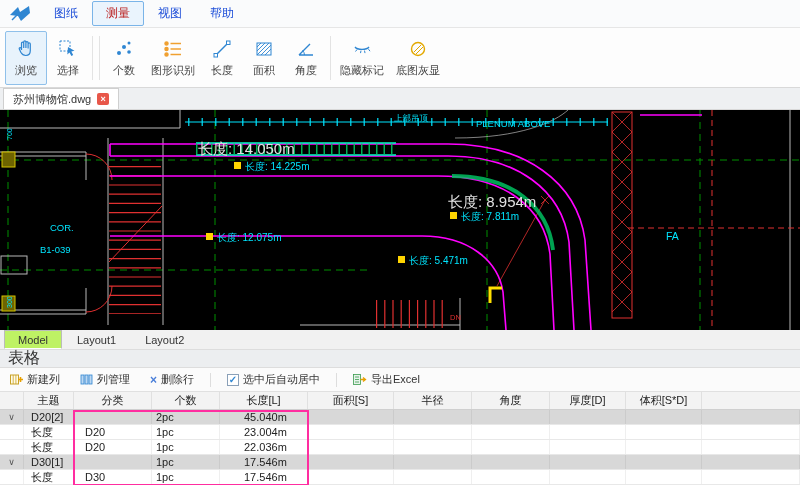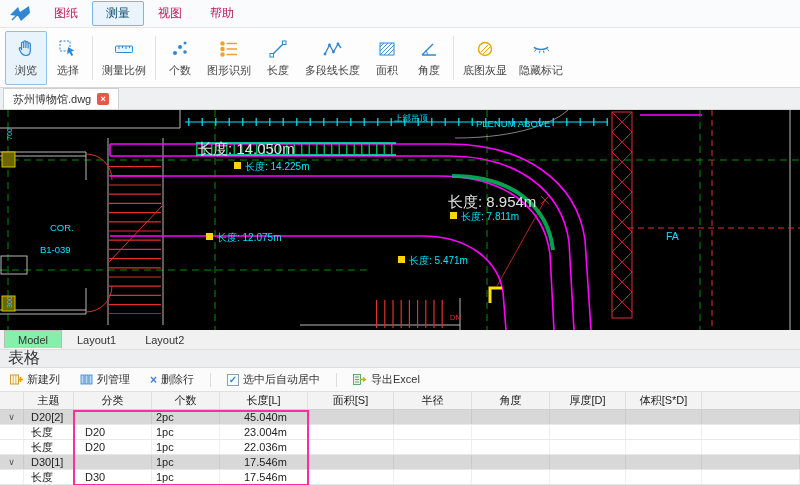--- a/index.html
+++ b/index.html
@@ -2,22 +2,22 @@
 <html><head>
 <meta charset="utf-8">
 <style>
   *{margin:0;padding:0;box-sizing:border-box}
   html,body{width:800px;height:485px;overflow:hidden;background:#fff;
     font-family:"Liberation Sans",sans-serif;font-size:12px;color:#333}
 
   
   .menubar{height:28px;display:flex;align-items:center;background:#fafbfc;border-bottom:1px solid #e6e6e6;padding-left:8px}
   .logo{width:24px;height:20px;margin-right:8px;flex:none}
-  .menu-item{padding:3px 13px;color:#be185d;border:1px solid transparent;border-radius:2px}
-  .menu-item.active{color:#0c4a6e;border-color:#7ab4e8;background:#eaf4fd}
+  .menu-item{padding:3px 13px;color:#1d4ed8;border:1px solid transparent;border-radius:2px}
+  .menu-item.active{color:#b91c1c;border-color:#7ab4e8;background:#eaf4fd}
 
   
   .ribbon{height:60px;display:flex;align-items:stretch;background:#fdfdfd;border-bottom:1px solid #d9d9d9;padding:3px 4px 2px 5px}
   .rbtn{display:flex;flex-direction:column;align-items:center;justify-content:center;gap:3px;
         padding:2px 5px;min-width:42px;border:1px solid transparent;border-radius:2px;font-size:11px;color:#444;white-space:nowrap}
   .rbtn svg{width:22px;height:22px}
   .rbtn.selected{background:#e8f3fc;border-color:#8fc0ea}
   .rsep{width:1px;background:#e3e3e3;margin:5px 3px}
 
   
@@ -25,21 +25,21 @@
   .doctab{height:21px;display:flex;align-items:center;gap:6px;background:#fff;border:1px solid #cfcfcf;border-bottom:none;padding:0 9px;font-size:11px;color:#333}
   .closebox{width:12px;height:12px;background:#e8574a;color:#fff;font-size:9px;line-height:12px;text-align:center;border-radius:2px;font-weight:700}
 
   
   .canvas{height:220px;background:#000;position:relative}
   .canvas svg{display:block}
 
   
   .layouttabs{height:20px;background:#f1f1f1;border-bottom:1px solid #ddd;display:flex;align-items:stretch;padding-left:4px;gap:1px}
   .ltab{padding:0 13px;font-size:11px;color:#333;display:flex;align-items:center;border:1px solid transparent}
-  .ltab.active{background:#86efac;border-color:#bbb;border-bottom-color:#fff}
+  .ltab.active{background:#bef264;border-color:#bbb;border-bottom-color:#fff}
 
   
   .panel-title{height:18px;background:#eceef0;border-bottom:1px solid #ddd;font-size:16px;display:flex;align-items:center;padding-left:8px;color:#333}
   .tbar{height:24px;display:flex;align-items:center;gap:12px;padding-left:6px;background:#fbfbfb;border-bottom:1px solid #e0e0e0;font-size:11px}
   .titem{display:flex;align-items:center;gap:4px;padding:2px 4px;color:#333;white-space:nowrap}
   .tsep{width:1px;height:14px;background:#ddd}
   .xmark{color:#4a7fd9;font-weight:700;font-size:12px;line-height:10px}
   .cb{width:12px;height:12px;border:1px solid #8aa0b8;background:#fff;display:flex;align-items:center;justify-content:center;font-size:10px;line-height:10px;color:#2f86d2;font-weight:700}
 
   
@@ -80,27 +80,20 @@
     <span>浏览</span>
   </div>
   <div class="rbtn">
     <svg viewBox="0 0 22 22">
       <rect x="3" y="3" width="10" height="10" fill="none" stroke="#2f86d2" stroke-dasharray="2 1.5"></rect>
       <path d="M11 9l6.5 3.8-3.2.7 1.9 3.4-1.8 1-1.9-3.5-2.2 2.2z" fill="#2f86d2"></path>
     </svg>
     <span>选择</span>
   </div>
   <div class="rsep"></div>
-  <div class="rbtn">
-    <svg viewBox="0 0 22 22">
-      <rect x="2.5" y="8" width="17" height="6.5" rx="1" fill="#eaf4fd" stroke="#2f86d2"></rect>
-      <path d="M6 8v3M9.5 8v2.2M13 8v3M16.5 8v2.2" stroke="#2f86d2" fill="none"></path>
-    </svg>
-    <span>测量比例</span>
-  </div>
   <div class="rsep"></div>
   <div class="rbtn">
     <svg viewBox="0 0 22 22">
       <g fill="#2f86d2">
           <circle cx="6" cy="15" r="2"></circle>
           <circle cx="11" cy="9" r="2"></circle>
           <circle cx="16" cy="14" r="1.8"></circle>
           <circle cx="16" cy="5" r="1.5"></circle>
         </g>
     </svg>
@@ -122,58 +115,46 @@
   <div class="rbtn">
     <svg viewBox="0 0 22 22">
       <path d="M5 17L17 5" stroke="#2f86d2" stroke-width="1.4"></path>
       <rect x="3" y="15.5" width="3.5" height="3.5" fill="#fff" stroke="#2f86d2"></rect>
       <rect x="15.5" y="3" width="3.5" height="3.5" fill="#fff" stroke="#2f86d2"></rect>
     </svg>
     <span>长度</span>
   </div>
   <div class="rbtn">
     <svg viewBox="0 0 22 22">
-      <path d="M3 16l4.5-9 4 7L16 6l3 4" stroke="#2f86d2" stroke-width="1.3" fill="none"></path>
-      <g fill="#2f86d2">
-          <circle cx="3" cy="16" r="1.4"></circle>
-          <circle cx="7.5" cy="7" r="1.4"></circle>
-          <circle cx="11.5" cy="14" r="1.4"></circle>
-          <circle cx="16" cy="6" r="1.4"></circle>
-        </g>
-    </svg>
-    <span>多段线长度</span>
-  </div>
-  <div class="rbtn">
-    <svg viewBox="0 0 22 22">
       <rect x="4" y="5" width="14" height="12" fill="none" stroke="#2f86d2"></rect>
       <path d="M4 9l4-4M4 13l8-8M4 17l12-12M8 17l10-10M12 17l6-6" stroke="#2f86d2" stroke-width="0.9" fill="none"></path>
     </svg>
     <span>面积</span>
   </div>
   <div class="rbtn">
     <svg viewBox="0 0 22 22">
       <path d="M4 17h14M4 17L15 6" stroke="#2f86d2" stroke-width="1.4" fill="none"></path>
       <path d="M9.5 17a6.5 6.5 0 0 0-2-4.6" stroke="#2f86d2" fill="none"></path>
     </svg>
     <span>角度</span>
   </div>
   <div class="rsep"></div>
   <div class="rbtn">
     <svg viewBox="0 0 22 22">
+      <path d="M4 9c2.5 3.2 11.5 3.2 14 0" stroke="#2f86d2" fill="none" stroke-width="1.3"></path>
+      <path d="M6 11.5l-1.5 2M10 12.6l-.5 2.5M13.5 12.6l.5 2.5M17.5 11.2l1.5 2" stroke="#2f86d2" fill="none"></path>
+    </svg>
+    <span>隐藏标记</span>
+  </div>
+  <div class="rbtn">
+    <svg viewBox="0 0 22 22">
       <circle cx="11" cy="11" r="6.5" stroke="#e3a800" fill="none" stroke-width="1.4"></circle>
       <path d="M7 14l7-7M9 16l7-7" stroke="#e3a800" fill="none"></path>
     </svg>
     <span>底图灰显</span>
-  </div>
-  <div class="rbtn">
-    <svg viewBox="0 0 22 22">
-      <path d="M4 9c2.5 3.2 11.5 3.2 14 0" stroke="#2f86d2" fill="none" stroke-width="1.3"></path>
-      <path d="M6 11.5l-1.5 2M10 12.6l-.5 2.5M13.5 12.6l.5 2.5M17.5 11.2l1.5 2" stroke="#2f86d2" fill="none"></path>
-    </svg>
-    <span>隐藏标记</span>
   </div>
 </div>
 
 <div class="doctabs">
   <div class="doctab">
     <span>苏州博物馆.dwg</span>
     <span class="closebox">×</span>
   </div>
 </div>
 

